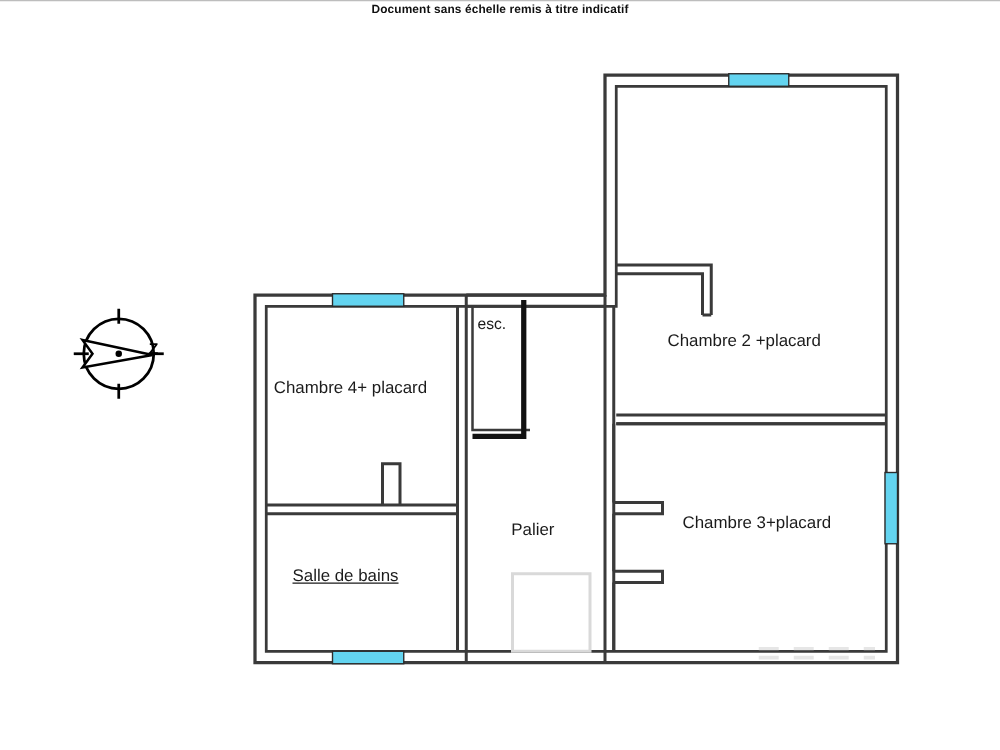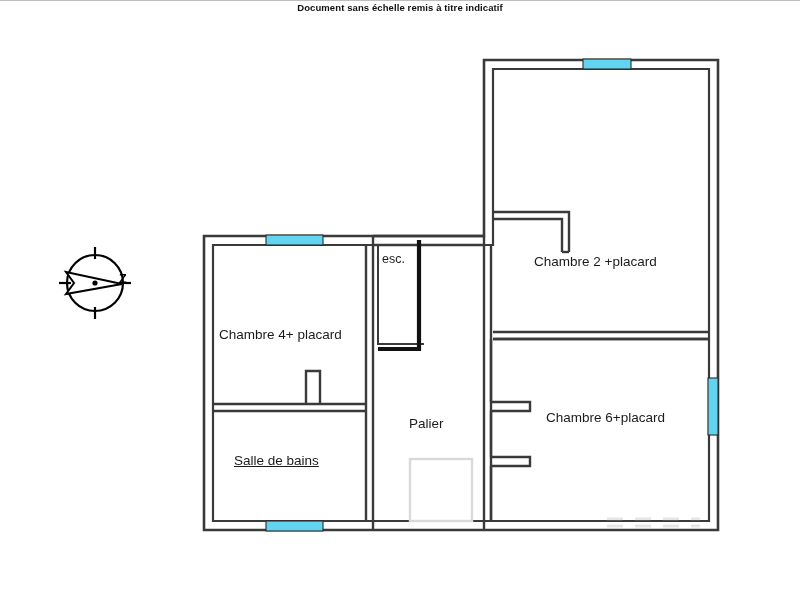--- a/index.html
+++ b/index.html
@@ -50,25 +50,25 @@
     width: 800px;
     height: 600px;
   }
   .room-label {
     position: absolute;
     font-size: 13.5px;
     color: #1b1b1b;
     white-space: nowrap;
     font-family: "Liberation Sans", sans-serif;
   }
-  #label-chambre4 { left: 219px; top: 302px; margin-top: 25px; }
+  #label-chambre4 { left: 219px; top: 302px; }
   #label-sdb      { left: 234px; top: 453px; text-decoration: underline; }
   #label-esc      { left: 382px; top: 252px; font-size: 12.5px; }
   #label-palier   { left: 409px; top: 416px; }
-  #label-chambre2 { left: 534px; top: 254px; }
+  #label-chambre2 { left: 534px; top: 265px; }
   #label-chambre3 { left: 546px; top: 410px; }
   #compass-label {
     position: absolute;
     left: 119px;
     top: 272px;
     font-size: 12.5px;
     font-weight: bold;
     color: #000;
   }
 </style>
@@ -190,17 +190,17 @@
   <div class="room-label" id="label-chambre4">Chambre 4+ placard</div>
 
   <div class="room-label" id="label-sdb">Salle de bains</div>
 
   <div class="room-label" id="label-esc">esc.</div>
 
   <div class="room-label" id="label-palier">Palier</div>
 
   <div class="room-label" id="label-chambre2">Chambre 2 +placard</div>
 
-  <div class="room-label" id="label-chambre3">Chambre 6+placard</div>
+  <div class="room-label" id="label-chambre3">Chambre 3+placard</div>
 
   <div id="compass-label">Z</div>
 
 </div>
 
 </body></html>

